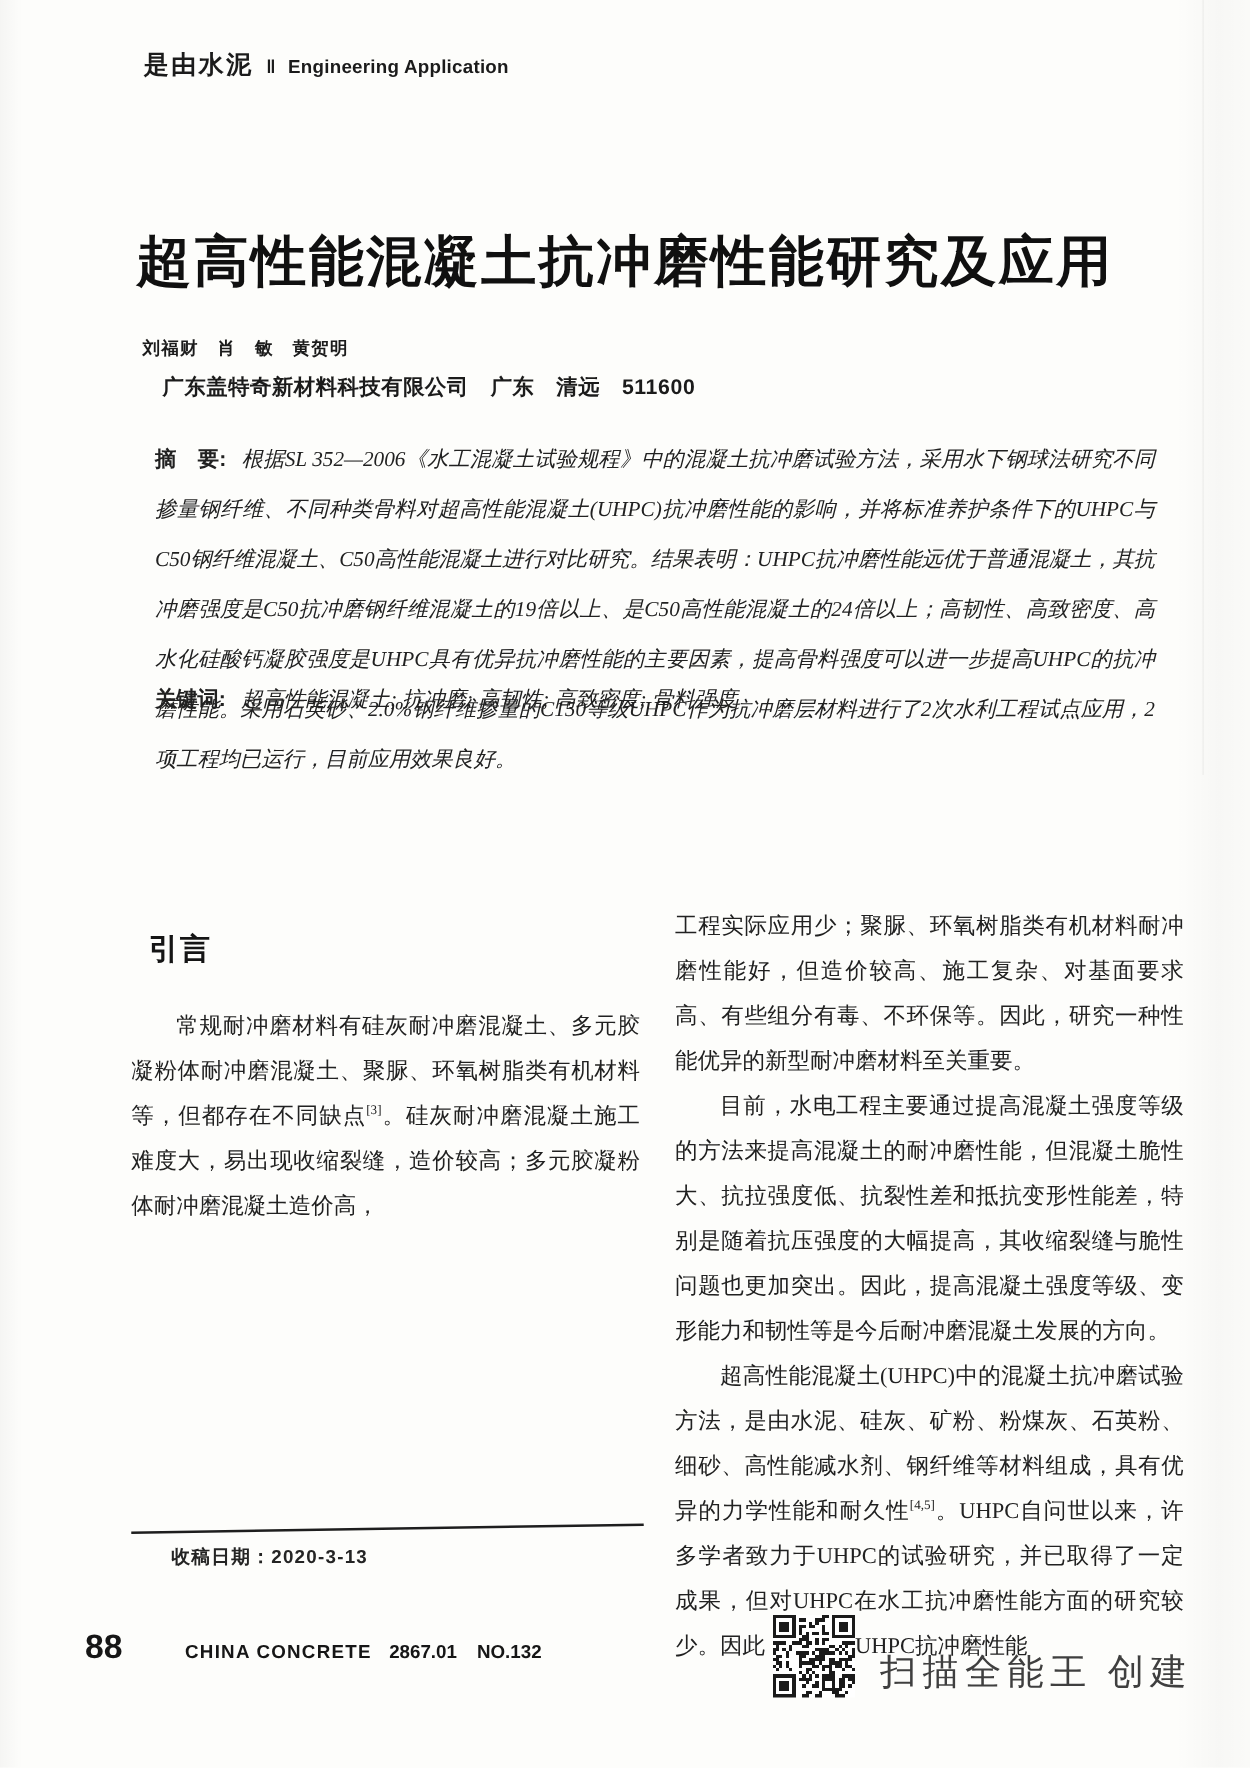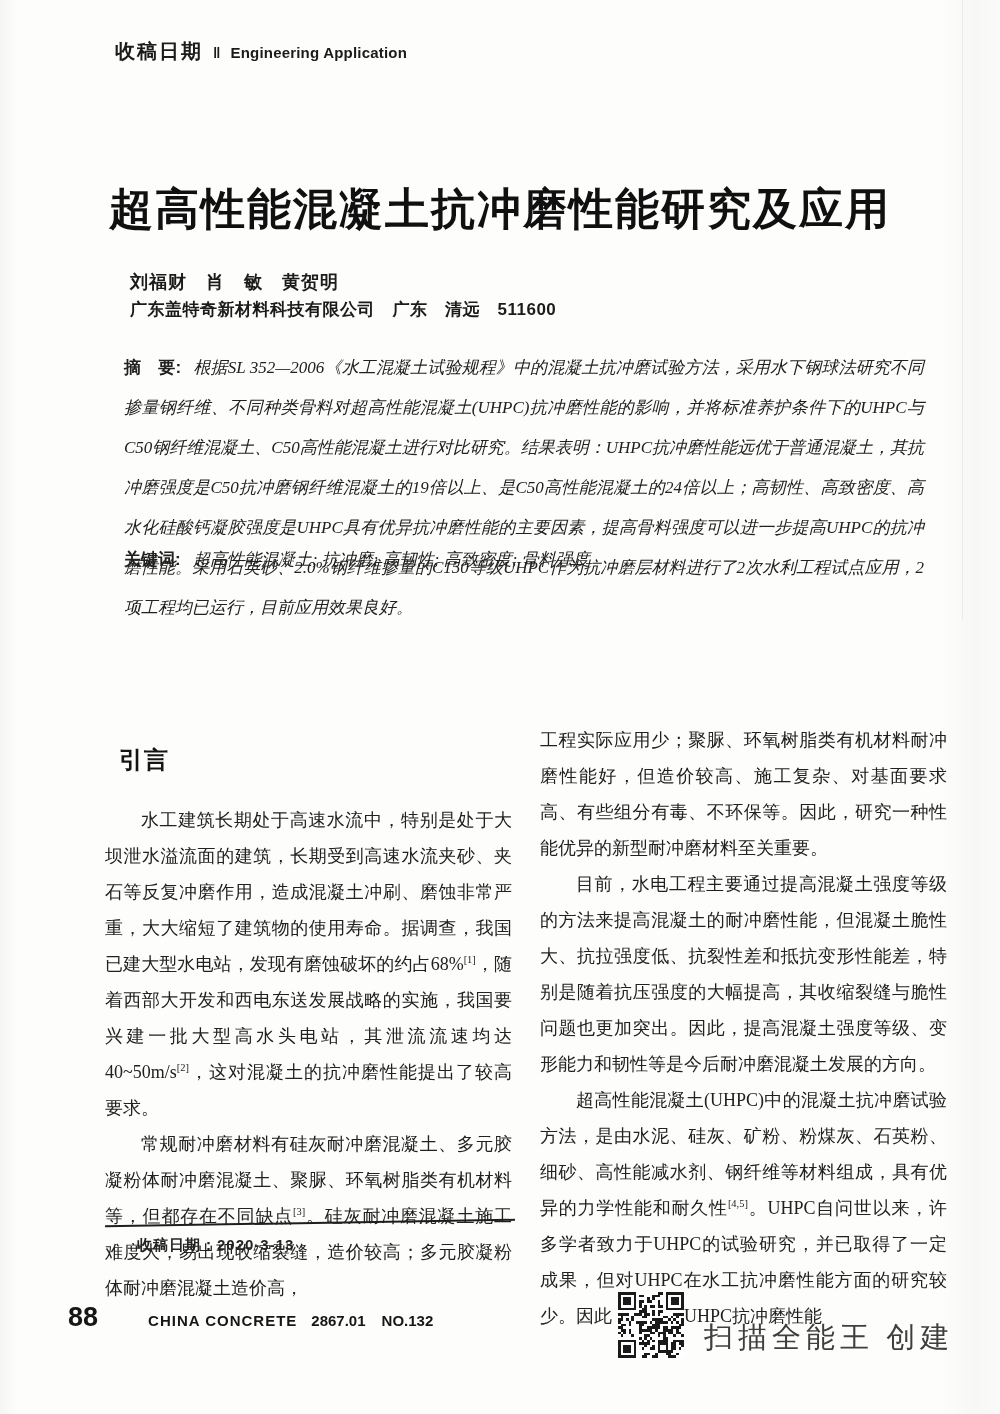--- a/index.html
+++ b/index.html
@@ -15,23 +15,23 @@
   .page-header{position:absolute;left:115px;top:38px;display:flex;align-items:baseline;gap:10px;
     font-family:"Liberation Sans","DejaVu Sans",sans-serif;color:#1b1b1b;}
   .sec-cn{font-size:20px;font-weight:700;letter-spacing:2px;}
   .sec-sep{font-size:15px;font-weight:700;}
   .sec-en{font-size:15px;font-weight:700;letter-spacing:0.2px;}
 
   .title{position:absolute;left:60px;top:180px;width:880px;margin:0;text-align:center;
     font-family:"Liberation Sans","DejaVu Sans",sans-serif;
     font-size:44px;font-weight:700;letter-spacing:2px;color:#101010;}
 
-  .authors{position:absolute;left:130px;top:270px;
-    font-family:"Liberation Sans","DejaVu Sans",sans-serif;
-    font-size:18px;font-weight:700;letter-spacing:1px;color:#1b1b1b;}
+  .authors{position:absolute;left:114px;top:270px;
+    font-family:"Liberation Sans","DejaVu Sans",sans-serif;
+    font-size:14px;font-weight:700;letter-spacing:1px;color:#1b1b1b;}
   .affiliation{position:absolute;left:130px;top:298px;
     font-family:"Liberation Sans","DejaVu Sans",sans-serif;
     font-size:17px;font-weight:700;letter-spacing:0.5px;color:#1b1b1b;}
 
   .abstract{position:absolute;left:124px;top:348px;width:800px;
     font-size:17px;line-height:40px;text-align:justify;}
   .abstract .label,.keywords .label{
     font-family:"Liberation Sans","DejaVu Sans",sans-serif;
     font-weight:700;font-style:normal;margin-right:8px;}
   .kai{font-style:italic;}
@@ -65,21 +65,21 @@
   .scantext{font-family:"Liberation Serif","DejaVu Serif",serif;
     font-size:29px;color:#3f3f3f;letter-spacing:5px;}
 </style>
 </head>
 <body>
 
 <div class="scan-shade"></div>
 <div class="scan-edge"></div>
 
 <header class="page-header">
-  <span class="sec-cn">收稿日期</span>
+  <span class="sec-cn">是由水泥</span>
   <span class="sec-sep">‖</span>
   <span class="sec-en">Engineering Application</span>
 </header>
 
 <h1 class="title">超高性能混凝土抗冲磨性能研究及应用</h1>
 
 <div class="authors">刘福财　肖　敏　黄贺明</div>
 <div class="affiliation">广东盖特奇新材料科技有限公司　广东　清远　511600</div>
 
 <div class="abstract">
@@ -87,21 +87,20 @@
   <span class="kai">根据SL 352—2006《水工混凝土试验规程》中的混凝土抗冲磨试验方法，采用水下钢球法研究不同掺量钢纤维、不同种类骨料对超高性能混凝土(UHPC)抗冲磨性能的影响，并将标准养护条件下的UHPC与C50钢纤维混凝土、C50高性能混凝土进行对比研究。结果表明：UHPC抗冲磨性能远优于普通混凝土，其抗冲磨强度是C50抗冲磨钢纤维混凝土的19倍以上、是C50高性能混凝土的24倍以上；高韧性、高致密度、高水化硅酸钙凝胶强度是UHPC具有优异抗冲磨性能的主要因素，提高骨料强度可以进一步提高UHPC的抗冲磨性能。采用石英砂、2.0%钢纤维掺量的C150等级UHPC作为抗冲磨层材料进行了2次水利工程试点应用，2项工程均已运行，目前应用效果良好。</span>
 </div>
 
 <div class="keywords">
   <span class="label">关键词:</span>
   <span class="kai">超高性能混凝土; 抗冲磨; 高韧性; 高致密度; 骨料强度</span>
 </div>
 
 <section class="col col-left">
   <h2>引言</h2>
-  <p class="indent"><span>水工建筑长期处于高速水流中，特别是处于大坝泄水溢流面的建筑，长期受到高速水流夹砂、夹石等反复冲磨作用，造成混凝土冲刷、磨蚀非常严重，大大缩短了建筑物的使用寿命。据调查，我国已建大型水电站，发现有磨蚀破坏的约占68%</span><sup>[1]</sup><span>，随着西部大开发和西电东送发展战略的实施，我国要兴建一批大型高水头电站，其泄流流速均达40~50m/s</span><sup>[2]</sup><span>，这对混凝土的抗冲磨性能提出了较高要求。</span></p>
   <p class="indent"><span>常规耐冲磨材料有硅灰耐冲磨混凝土、多元胶凝粉体耐冲磨混凝土、聚脲、环氧树脂类有机材料等，但都存在不同缺点</span><sup>[3]</sup><span>。硅灰耐冲磨混凝土施工难度大，易出现收缩裂缝，造价较高；多元胶凝粉体耐冲磨混凝土造价高，</span></p>
 </section>
 
 <section class="col col-right">
   <p><span>工程实际应用少；聚脲、环氧树脂类有机材料耐冲磨性能好，但造价较高、施工复杂、对基面要求高、有些组分有毒、不环保等。因此，研究一种性能优异的新型耐冲磨材料至关重要。</span></p>
   <p class="indent"><span>目前，水电工程主要通过提高混凝土强度等级的方法来提高混凝土的耐冲磨性能，但混凝土脆性大、抗拉强度低、抗裂性差和抵抗变形性能差，特别是随着抗压强度的大幅提高，其收缩裂缝与脆性问题也更加突出。因此，提高混凝土强度等级、变形能力和韧性等是今后耐冲磨混凝土发展的方向。</span></p>
   <p class="indent"><span>超高性能混凝土(UHPC)中的混凝土抗冲磨试验方法，是由水泥、硅灰、矿粉、粉煤灰、石英粉、细砂、高性能减水剂、钢纤维等材料组成，具有优异的力学性能和耐久性</span><sup>[4,5]</sup><span>。UHPC自问世以来，许多学者致力于UHPC的试验研究，并已取得了一定成果，但对UHPC在水工抗冲磨性能方面的研究较少。因此，本文对UHPC抗冲磨性能</span></p>
 </section>
 
 <div class="footnote">

